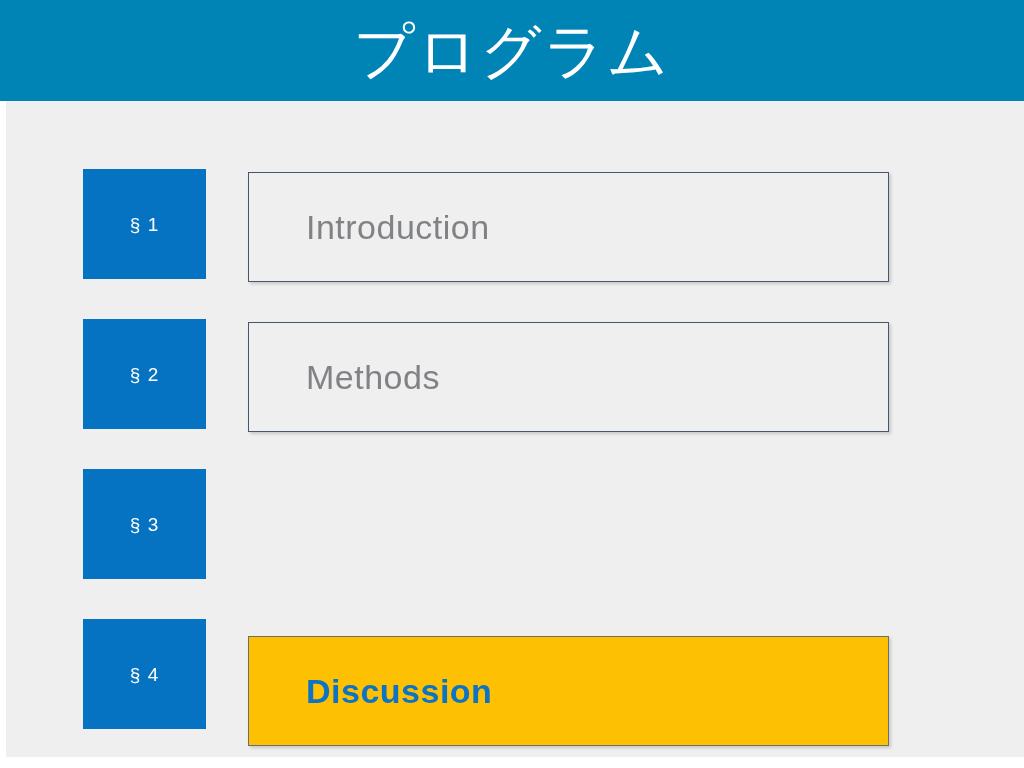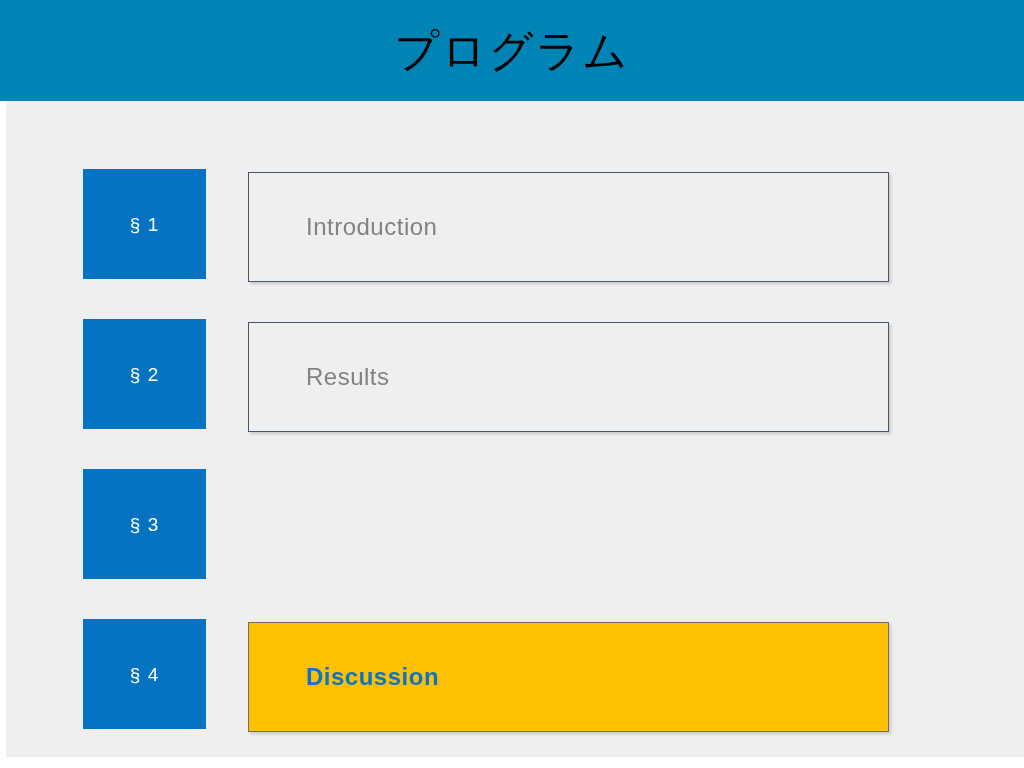--- a/index.html
+++ b/index.html
@@ -39,22 +39,22 @@
     left: 0;
     top: 0;
     width: 1024px;
     height: 101px;
     background: #0083b5;
     display: flex;
     align-items: center;
     justify-content: center;
   }
   .header-title {
-    color: #000000;
-    font-size: 44px;
+    color: #ffffff;
+    font-size: 60px;
     line-height: 1;
     font-weight: 400;
     letter-spacing: 2px;
     white-space: nowrap;
     font-family: "DejaVu Sans", "Liberation Sans", sans-serif;
   }
 
   
   .agenda {
     position: absolute;
@@ -101,32 +101,33 @@
     height: 110px;
     box-sizing: border-box;
     border: 1px solid #47566e;
     background: #efefef;
     display: flex;
     align-items: center;
     box-shadow: 2px 2px 3px rgba(0, 0, 0, 0.16);
   }
   .section-title-label {
     color: #808285;
-    font-size: 24px;
+    font-size: 34px;
     font-weight: 400;
     line-height: 1;
     padding-left: 57px;
     letter-spacing: 0.5px;
     white-space: nowrap;
   }
 
   
   .section-title-box.is-active {
     background: #fdc003;
     border: 1px solid #6e6e6e;
+    margin-top: 14px;
   }
   .section-title-box.is-active .section-title-label {
     color: #0d74c4;
     font-weight: 700;
   }
 </style>
 </head>
 <body>
 
 <div class="slide">
@@ -146,21 +147,21 @@
       <div class="section-title-box">
         <span class="section-title-label">Introduction</span>
       </div>
     </div>
 
     <div class="agenda-row">
       <div class="section-chip">
         <span class="section-chip-label">§ 2</span>
       </div>
       <div class="section-title-box">
-        <span class="section-title-label">Results</span>
+        <span class="section-title-label">Methods</span>
       </div>
     </div>
 
     <div class="agenda-row">
       <div class="section-chip">
         <span class="section-chip-label">§ 3</span>
       </div>
     </div>
 
     <div class="agenda-row">

